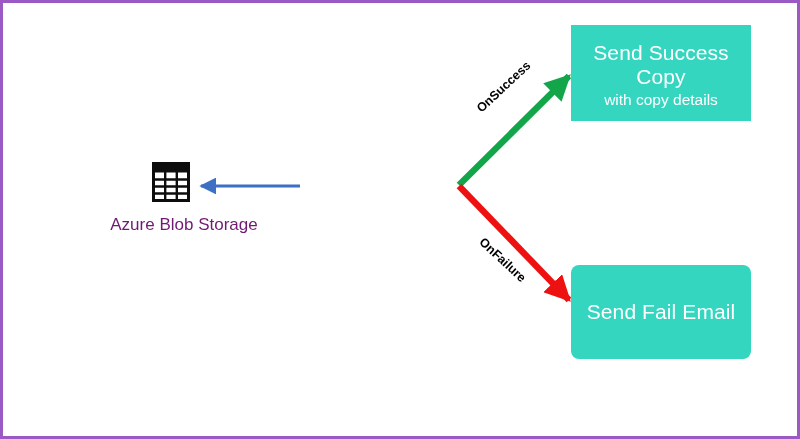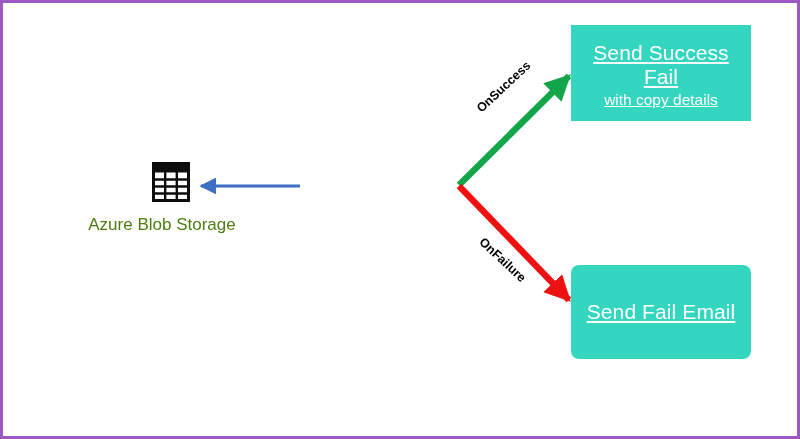--- a/index.html
+++ b/index.html
@@ -30,21 +30,20 @@
     position: absolute;
     background: #35d6c0;
     display: flex;
     flex-direction: column;
     align-items: center;
     justify-content: center;
     color: #ffffff;
     text-align: center;
     line-height: 1.12;
     box-sizing: border-box;
-    text-decoration: underline;
   }
   #copy-node {
     left: 298px;
     top: 148px;
     width: 157px;
     height: 70px;
     font-size: 27px;
   }
   #success-node {
     left: 568px;
@@ -70,26 +69,26 @@
   }
   #blob-icon-wrap {
     position: absolute;
     left: 149px;
     top: 159px;
     width: 38px;
     height: 40px;
   }
   #blob-label {
     position: absolute;
-    left: 64px;
+    left: 86px;
     top: 212px;
     width: 190px;
     text-align: center;
     font-size: 17px;
-    color: #4d7c0f;
+    color: #701a75;
   }
   .edge-label {
     position: absolute;
     font-size: 12.5px;
     font-weight: bold;
     color: #000000;
     white-space: nowrap;
   }
   #label-onsuccess {
     left: 471px;
@@ -139,21 +138,21 @@
       <line x1="13.2" y1="1.5" x2="13.2" y2="38.5" stroke="#0d0d0d" stroke-width="2.4"></line>
       <line x1="24.8" y1="1.5" x2="24.8" y2="38.5" stroke="#0d0d0d" stroke-width="2.4"></line>
     </svg>
   </div>
 
   <div id="blob-label">Azure Blob Storage</div>
 
 
   <div id="success-node" class="node-box">
     <span class="node-title">Send Success</span>
-    <span class="node-title">Fail</span>
+    <span class="node-title">Copy</span>
     <span class="node-sub">with copy details</span>
   </div>
 
   <div id="fail-node" class="node-box">
     <span class="node-title">Send Fail Email</span>
   </div>
 
   <div id="label-onsuccess" class="edge-label">OnSuccess</div>
 
   <div id="label-onfailure" class="edge-label">OnFailure</div>

